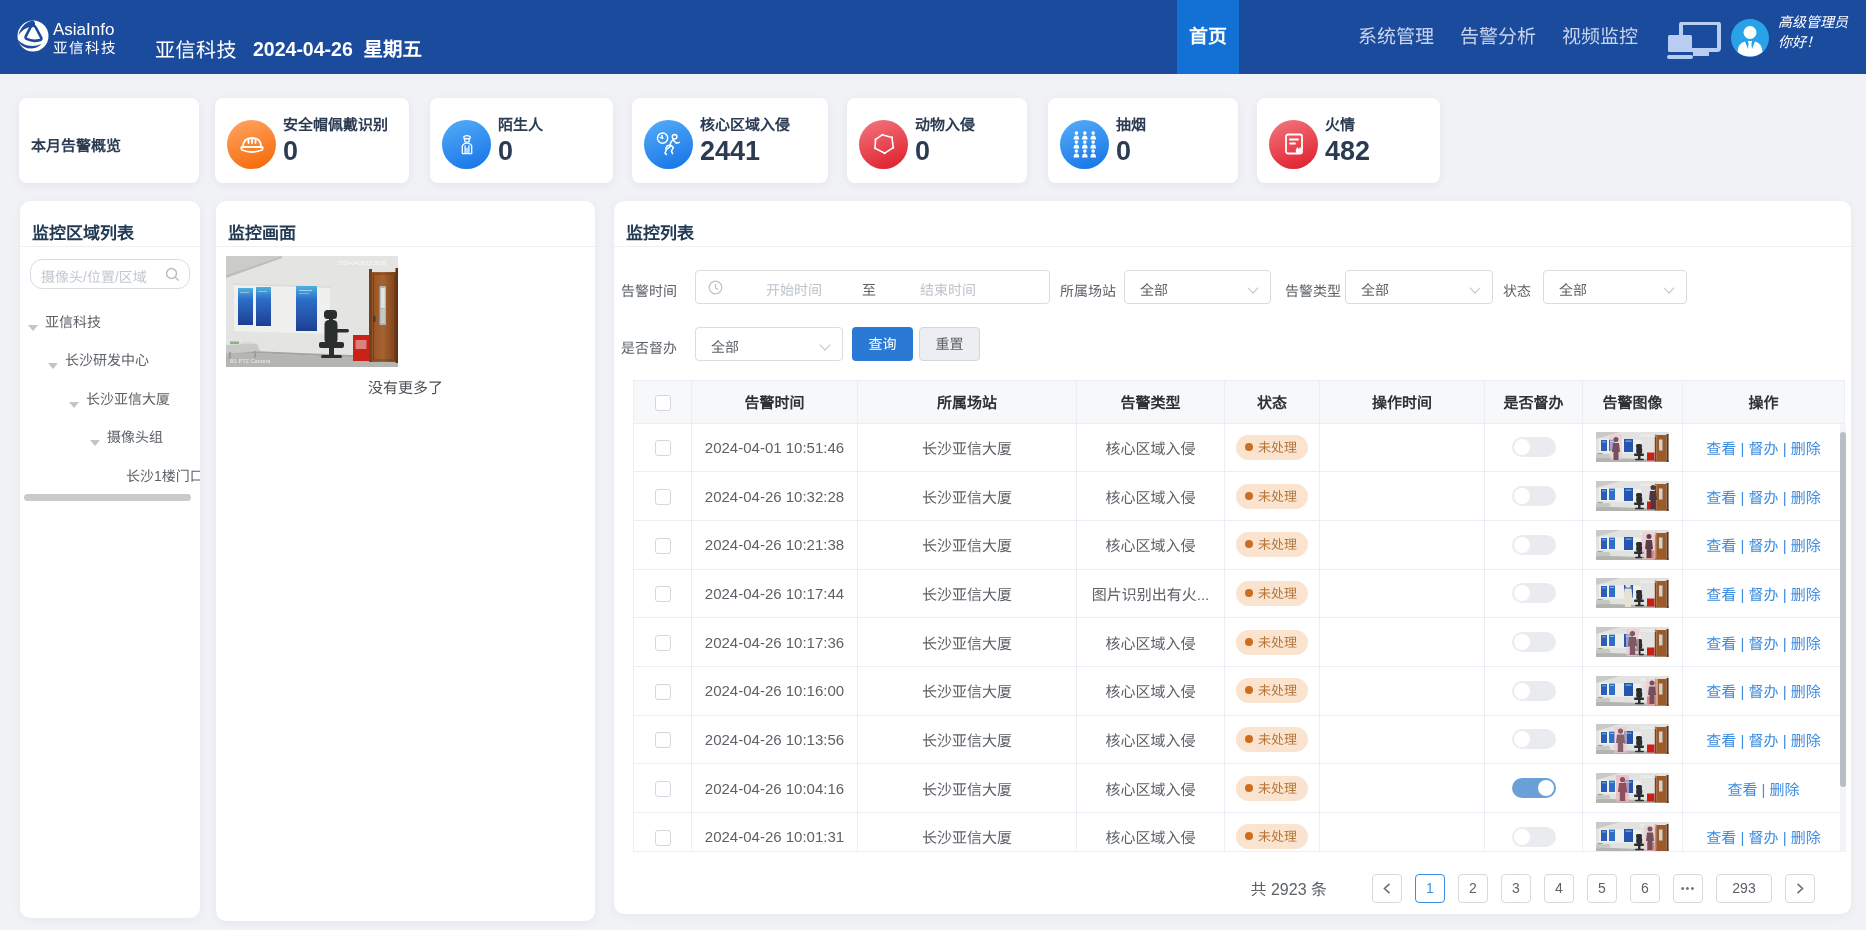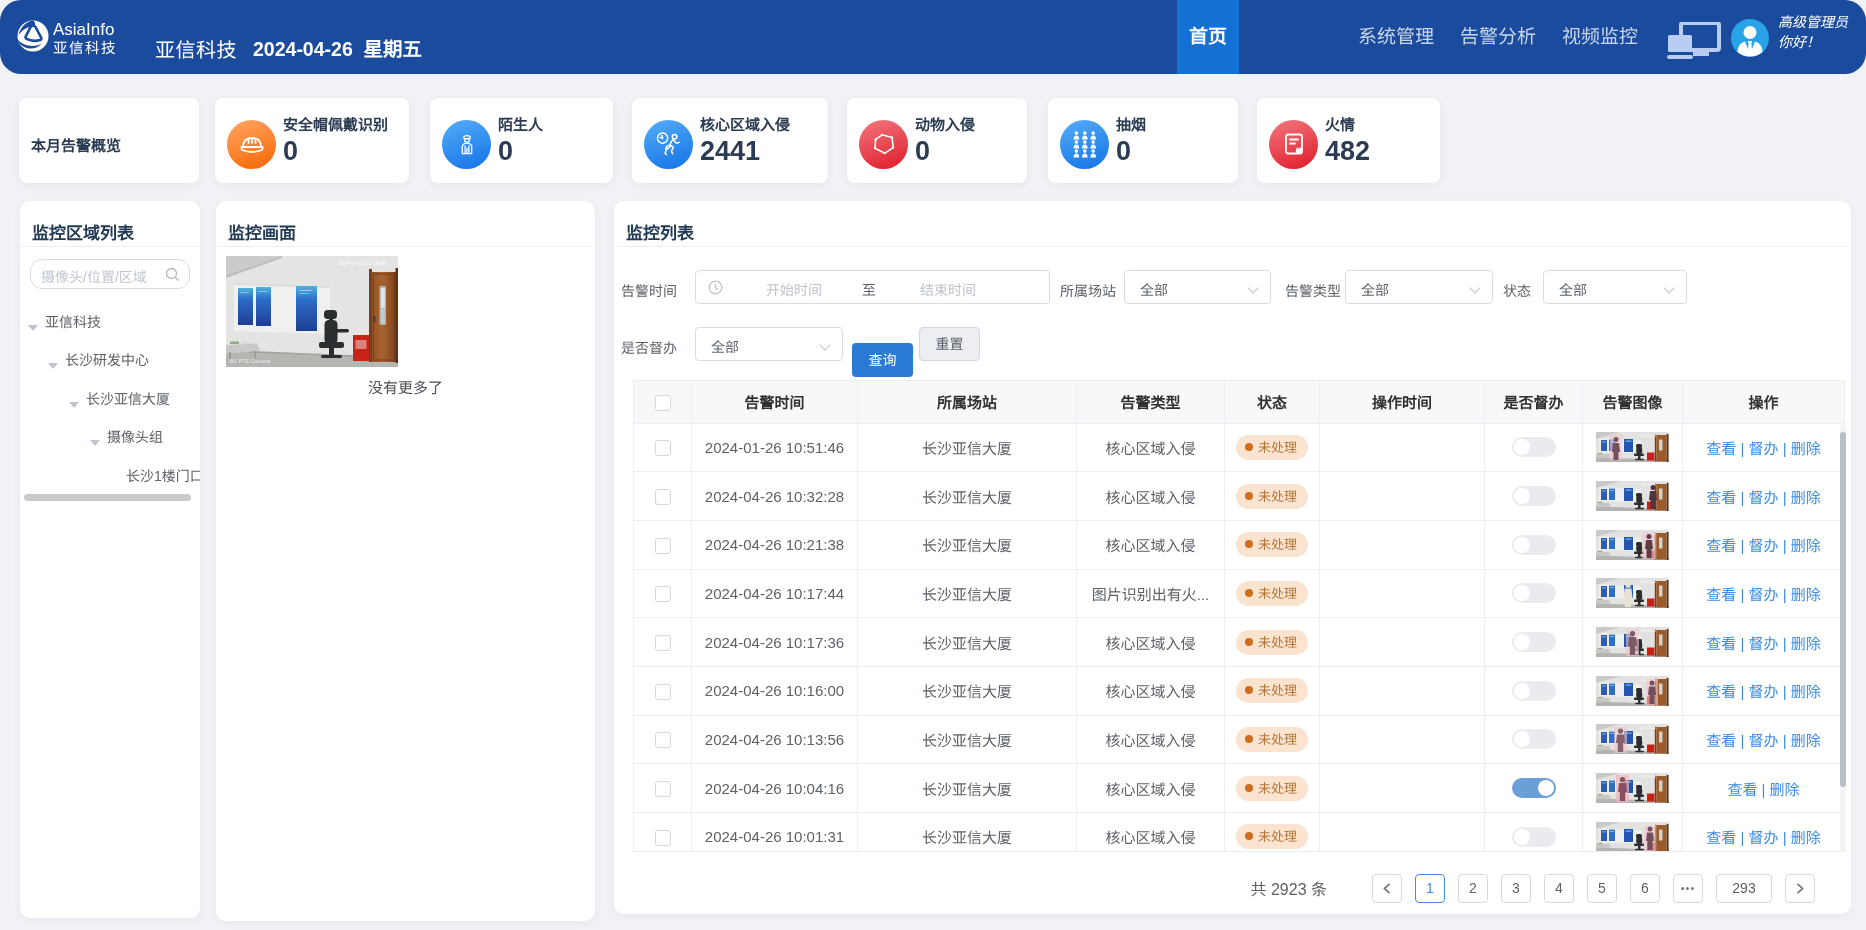--- a/index.html
+++ b/index.html
@@ -1,21 +1,21 @@
 <!DOCTYPE html>
 <html lang="zh-CN"><head>
 <meta charset="UTF-8">
 <title>监控平台</title>
 <style>
 *{margin:0;padding:0;box-sizing:border-box;}
 html,body{width:1866px;height:930px;overflow:hidden;}
 body{font-family:"Liberation Sans",sans-serif;background:#f0f2f5;position:relative;}
 .abs{position:absolute;}
 
-.nav{position:absolute;left:0;top:0;width:1866px;height:74px;background:#1b4b9d;color:#fff;border-radius:21px;}
+.nav{position:absolute;left:0;top:0;width:1866px;height:74px;background:#1b4b9d;color:#fff;}
 .nav .logo{position:absolute;left:16px;top:17px;}
 .nav .brandname{position:absolute;left:155px;top:34px;font-size:20px;color:#fff;letter-spacing:0.5px;}
 .nav .navdate{position:absolute;left:253px;top:33px;font-size:19.5px;font-weight:bold;color:#fff;}
 .navitem{position:absolute;top:0;height:74px;line-height:74px;font-size:19px;color:#c8d4ea;text-align:center;}
 .navitem.active{background:#1371d6;color:#fff;font-weight:bold;}
 .userinfo{position:absolute;left:1778px;top:12px;font-size:14px;color:#fff;line-height:20px;font-style:italic;}
 
 .card{position:absolute;top:98px;height:85px;background:#fff;border-radius:8px;box-shadow:0 2px 10px rgba(15,35,95,0.06);}
 .card .ttl{font-size:15px;font-weight:bold;color:#2b3b52;}
 .scard{display:flex;align-items:center;padding-left:12px;}
@@ -41,21 +41,21 @@
 .nomore{position:absolute;top:175px;width:100%;text-align:center;font-size:15px;color:#4d5257;}
 
 #p3{left:614px;width:1237px;height:713px;}
 .flabel{position:absolute;font-size:14px;color:#5d6268;}
 .fbox{position:absolute;height:34px;border:1px solid #d9dce3;border-radius:4px;background:#fff;}
 .fbox .val{position:absolute;left:15px;top:8px;font-size:14px;color:#5d6268;}
 .fbox .phv{position:absolute;font-size:14px;color:#bfc4cc;top:8px;}
 .chev{position:absolute;right:12px;top:13px;width:9px;height:9px;}
 .chev::before{content:"";position:absolute;left:0;top:0;width:7px;height:7px;border-right:1.5px solid #c0c4cc;border-bottom:1.5px solid #c0c4cc;transform:rotate(45deg);}
 .btn{position:absolute;height:34px;border-radius:4px;font-size:14px;text-align:center;line-height:34px;}
-.btn-q{background:#2a79d4;color:#fff;margin-top:16px;}
+.btn-q{background:#2a79d4;color:#fff;}
 .btn-r{background:#eceef1;color:#595f66;border:1px solid #d4d7dd;line-height:32px;}
 
 .tbl{position:absolute;left:19px;top:179px;width:1214px;height:472px;overflow:hidden;border-bottom:1px solid #ebeef5;}
 .tbl table{border-collapse:collapse;table-layout:fixed;width:1211px;}
 .tbl th{height:42.5px;background:#f7f8fa;font-size:15px;font-weight:bold;color:#303133;border:1px solid #ebeef5;border-left:none;}
 .tbl th:first-child{border-left:1px solid #ebeef5;}
 .tbl td{height:48.7px;font-size:15px;color:#5d6268;text-align:center;border:1px solid #ebeef5;border-left:none;overflow:hidden;white-space:nowrap;}
 .tbl td:first-child{border-left:1px solid #ebeef5;}
 .cbx{display:inline-block;width:16px;height:16px;border:1px solid #d4d7dd;border-radius:3px;background:#fff;vertical-align:middle;}
 .tag{display:inline-block;height:25px;line-height:25px;border-radius:13px;background:#fae3cf;color:#b4763b;font-size:13px;padding:0 11px 0 9px;}
@@ -387,21 +387,21 @@
             <th>所属场站</th>
             <th>告警类型</th>
             <th>状态</th>
             <th>操作时间</th>
             <th>是否督办</th>
             <th>告警图像</th>
             <th>操作</th>
           </tr>
       <tr>
             <td><span class="cbx"></span></td>
-            <td>2024-01-26 10:51:46</td>
+            <td>2024-04-01 10:51:46</td>
             <td>长沙亚信大厦</td>
             <td>核心区域入侵</td>
             <td><span class="tag"><span class="dot"></span>未处理</span></td>
             <td></td>
             <td><span class="sw"></span></td>
             <td><span class="thumbw"><svg width="73" height="30" viewBox="0 0 73 30">
                   <use href="#cams"></use>
                   <g transform="translate(14,2)">
                     <rect width="12" height="26" fill="#efc6cc" opacity="0.6"></rect>
                     <path d="M6 3 a2.5 2.5 0 1 1 0 5 a2.5 2.5 0 1 1 0-5 M3 9 L9 9 L10 18 L8.5 18 L8.5 26 L3.5 26 L3.5 18 L2 18 Z" fill="#75505c"></path>

